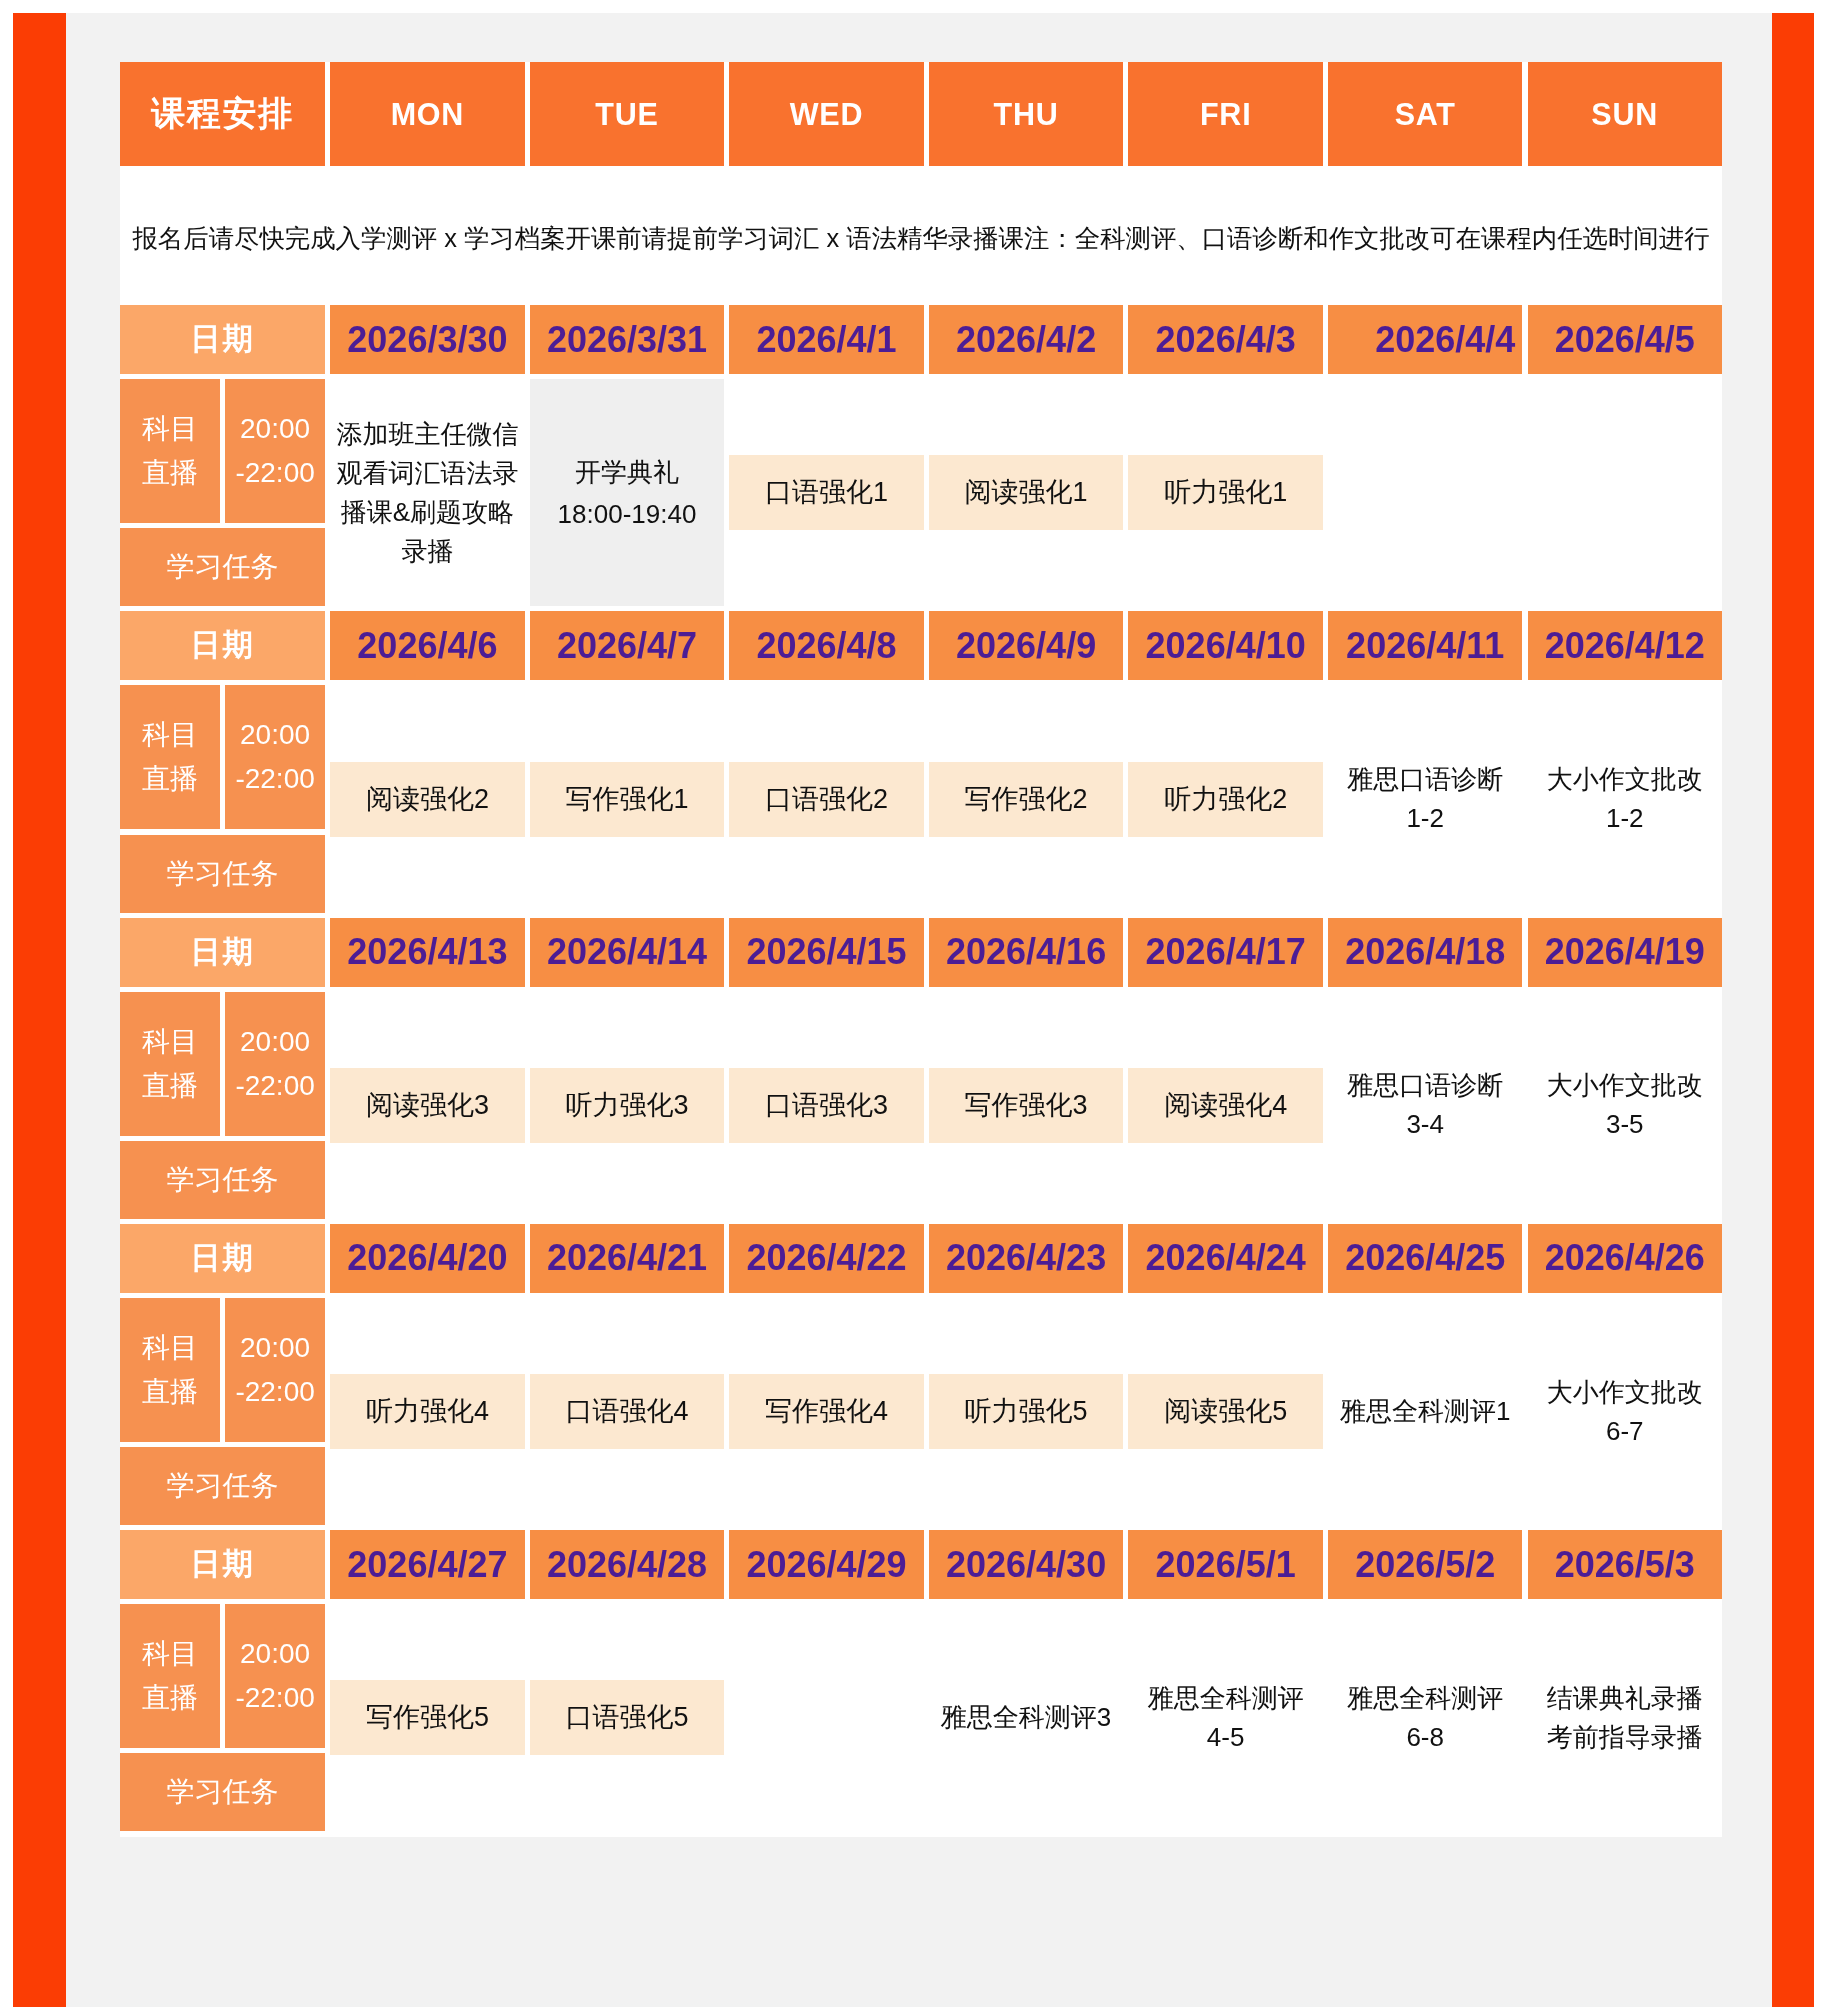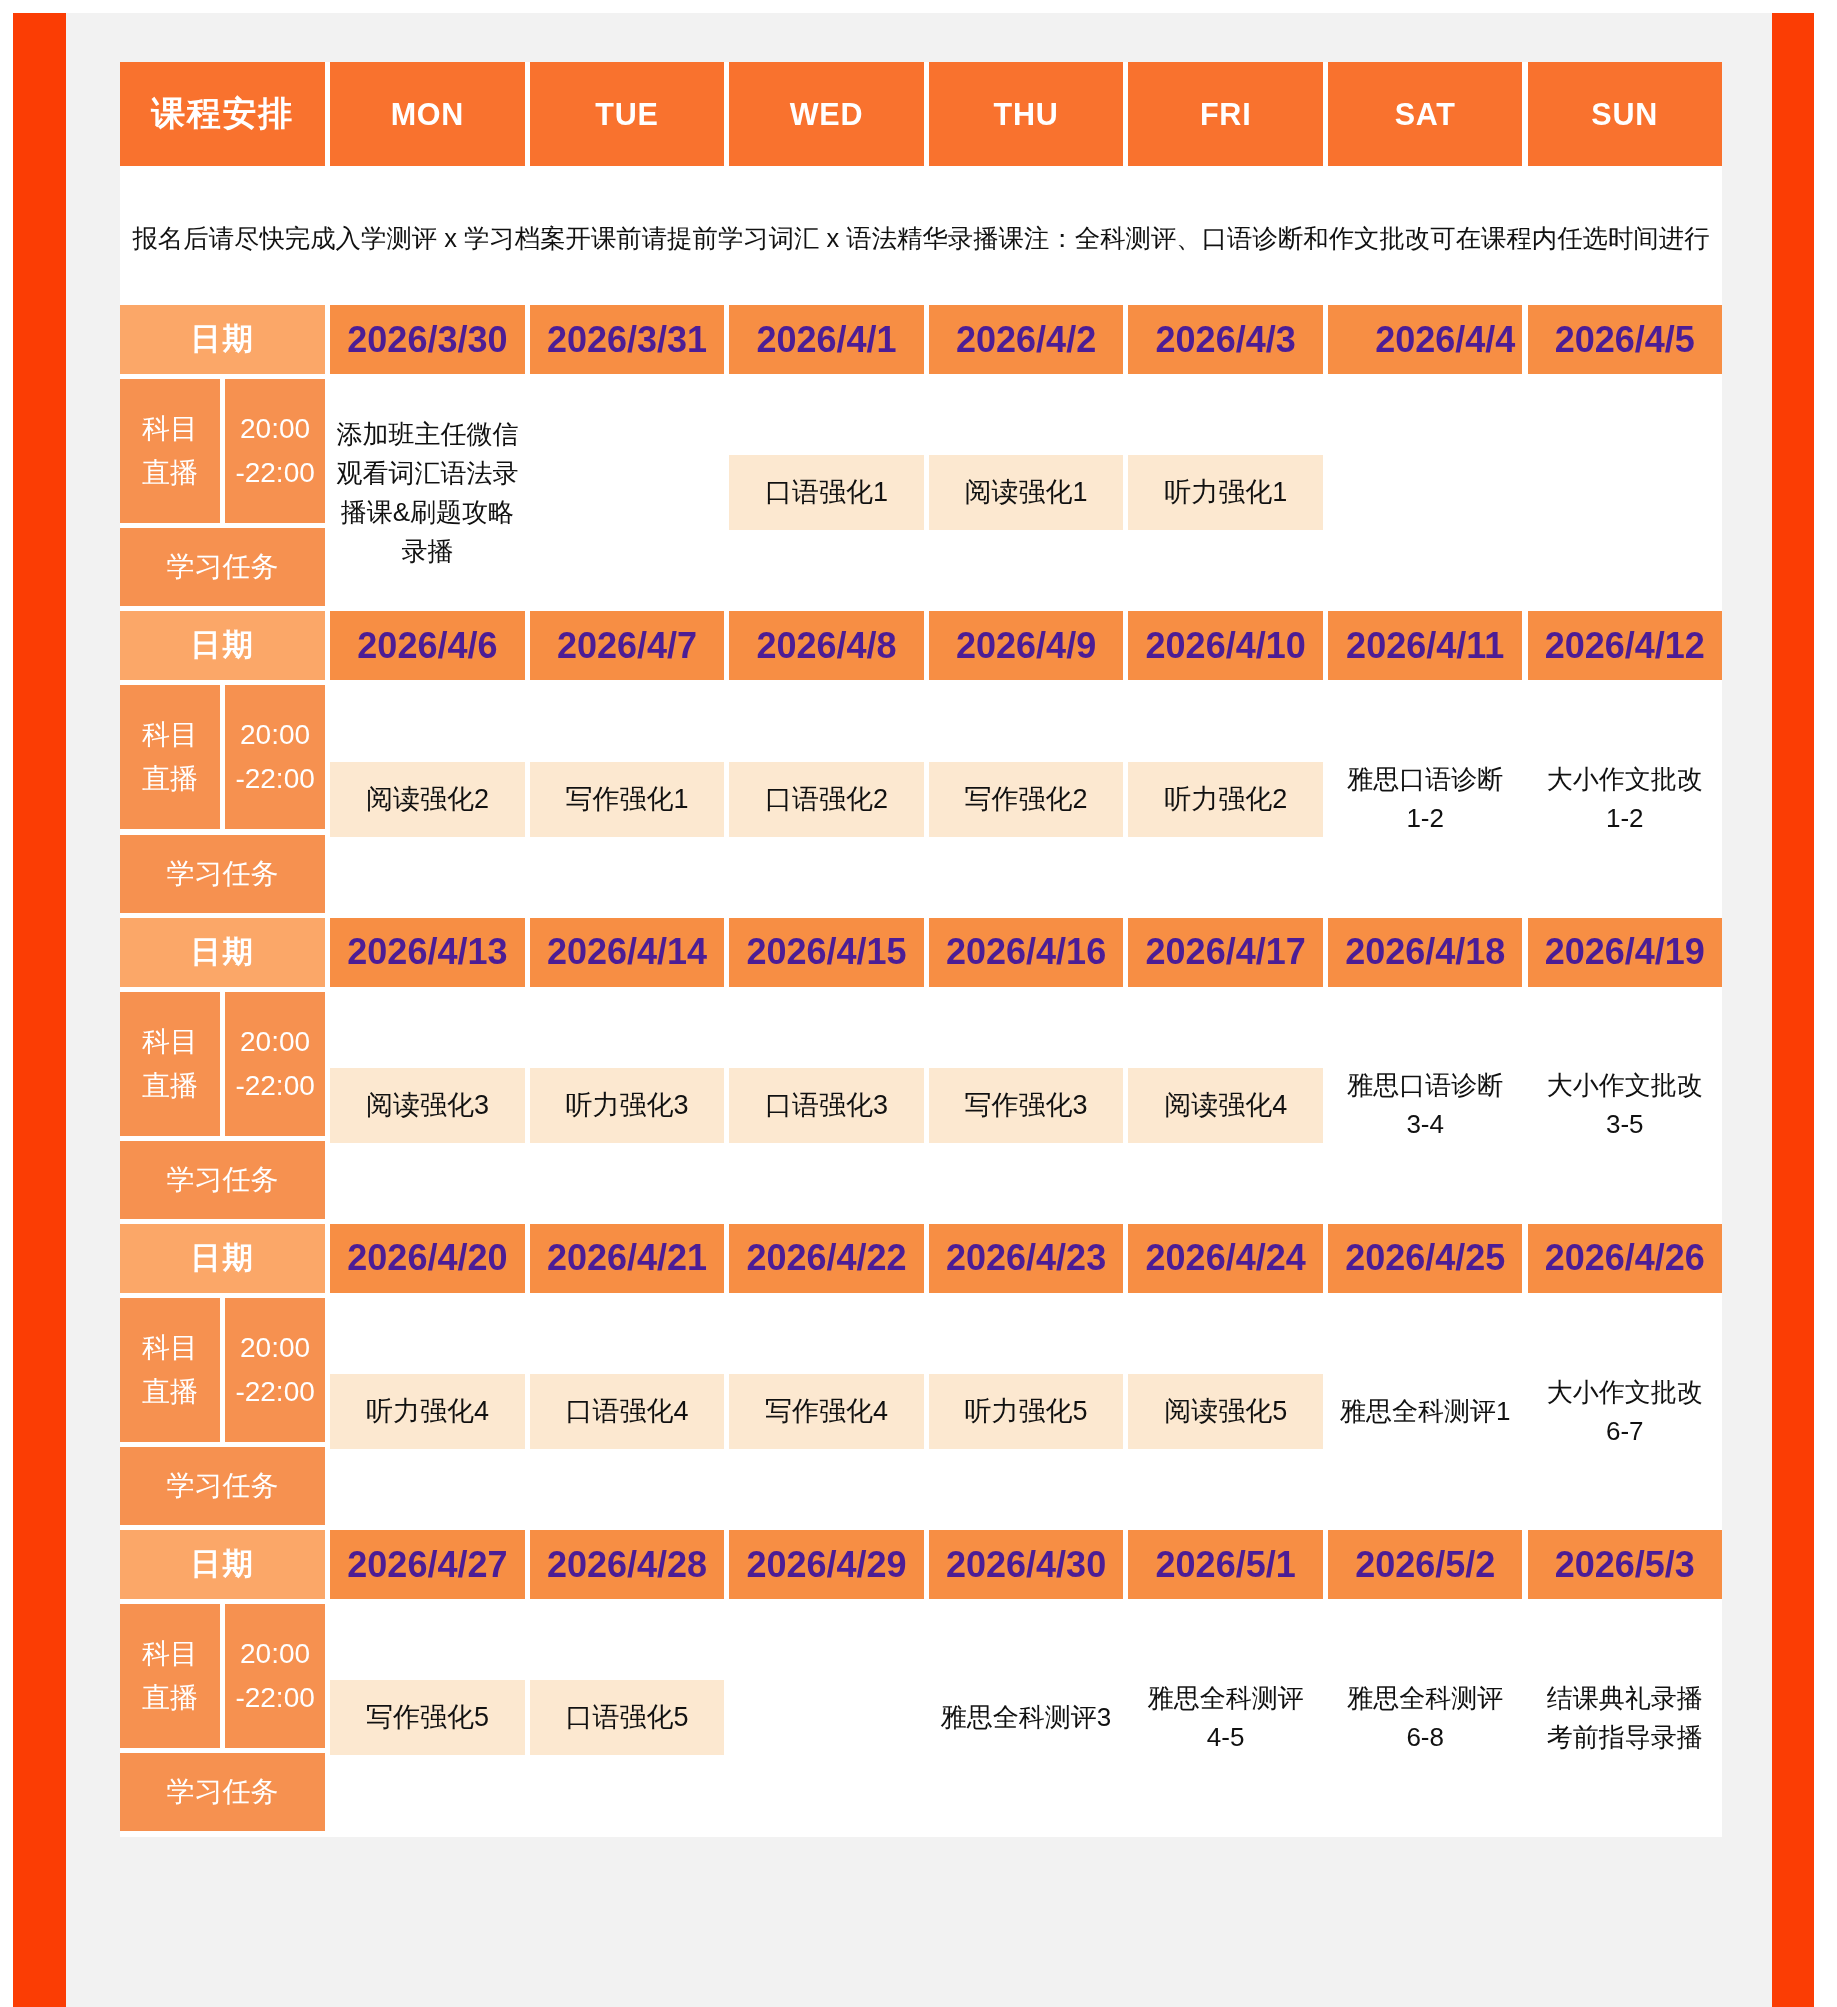--- a/index.html
+++ b/index.html
@@ -95,20 +95,24 @@
           <div class="">直播</div>
         </div>
         <div class="label-cell time-cell">
           <div class="">20:00</div>
           <div class="">-22:00</div>
         </div>
         <div class="label-cell task-cell">学习任务</div>
         <div class="course-cell plain" style="grid-column: 3;">
           <div class="">添加班主任微信观看词汇语法录播课&amp;刷题攻略录播</div>
         </div>
+        <div class="course-cell gray" style="grid-column: 4;">
+          <div class="">开学典礼</div>
+          <div class="">18:00-19:40</div>
+        </div>
         <div class="course-cell pill" style="grid-column: 5;">
           <div class="course-pill">口语强化1</div>
         </div>
         <div class="course-cell pill" style="grid-column: 6;">
           <div class="course-pill">阅读强化1</div>
         </div>
         <div class="course-cell pill" style="grid-column: 7;">
           <div class="course-pill">听力强化1</div>
         </div>
         <div class="course-cell empty" style="grid-column: 8;"></div>

